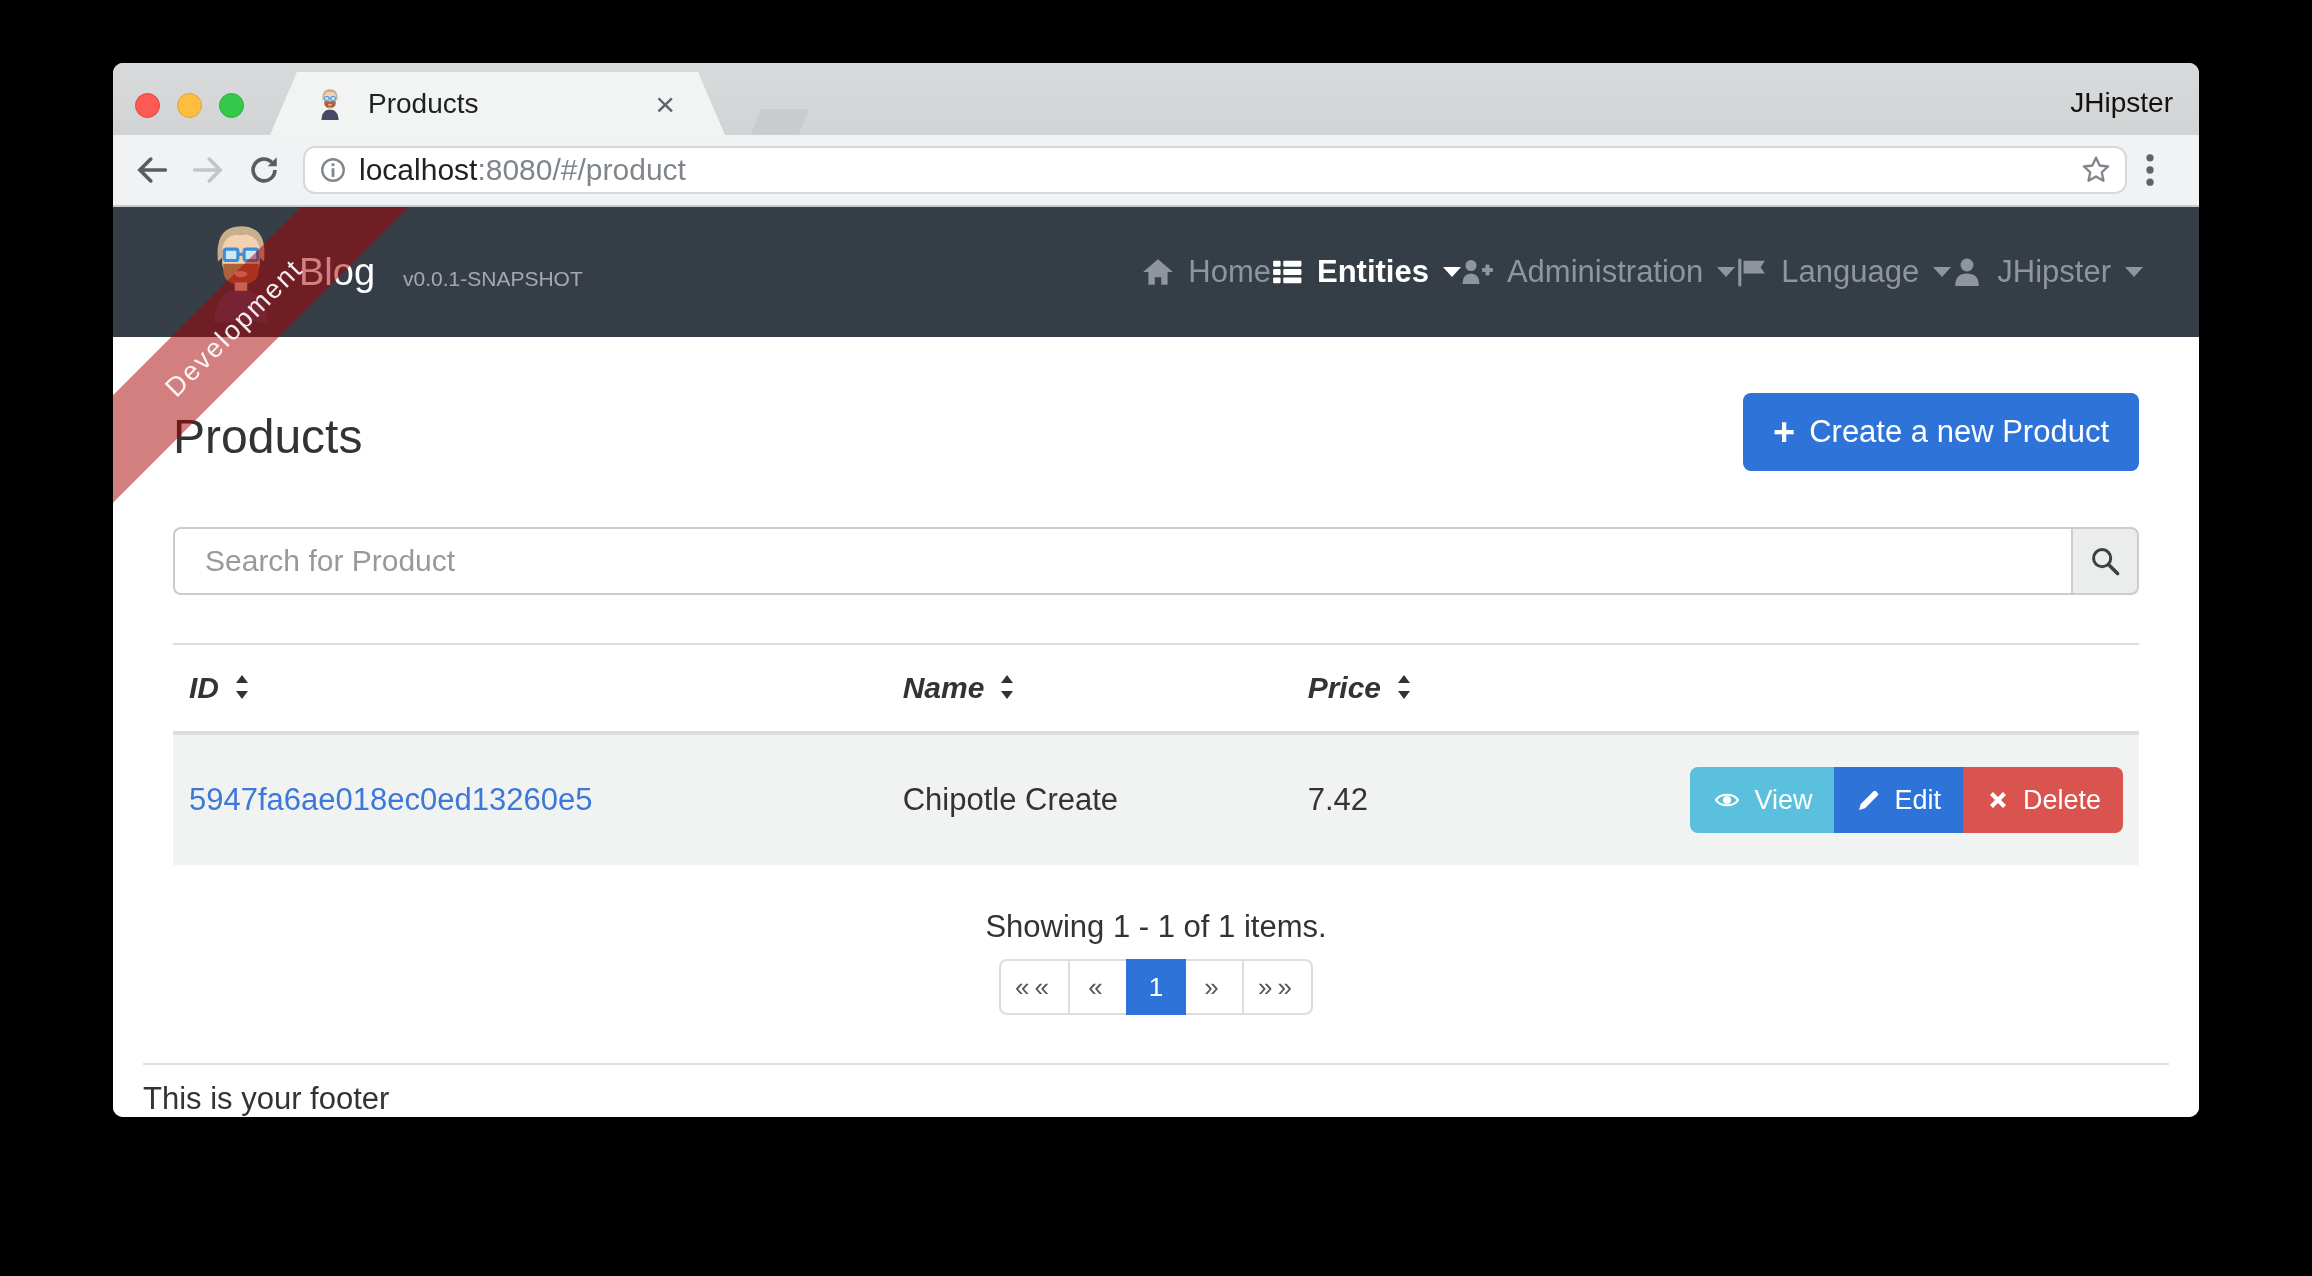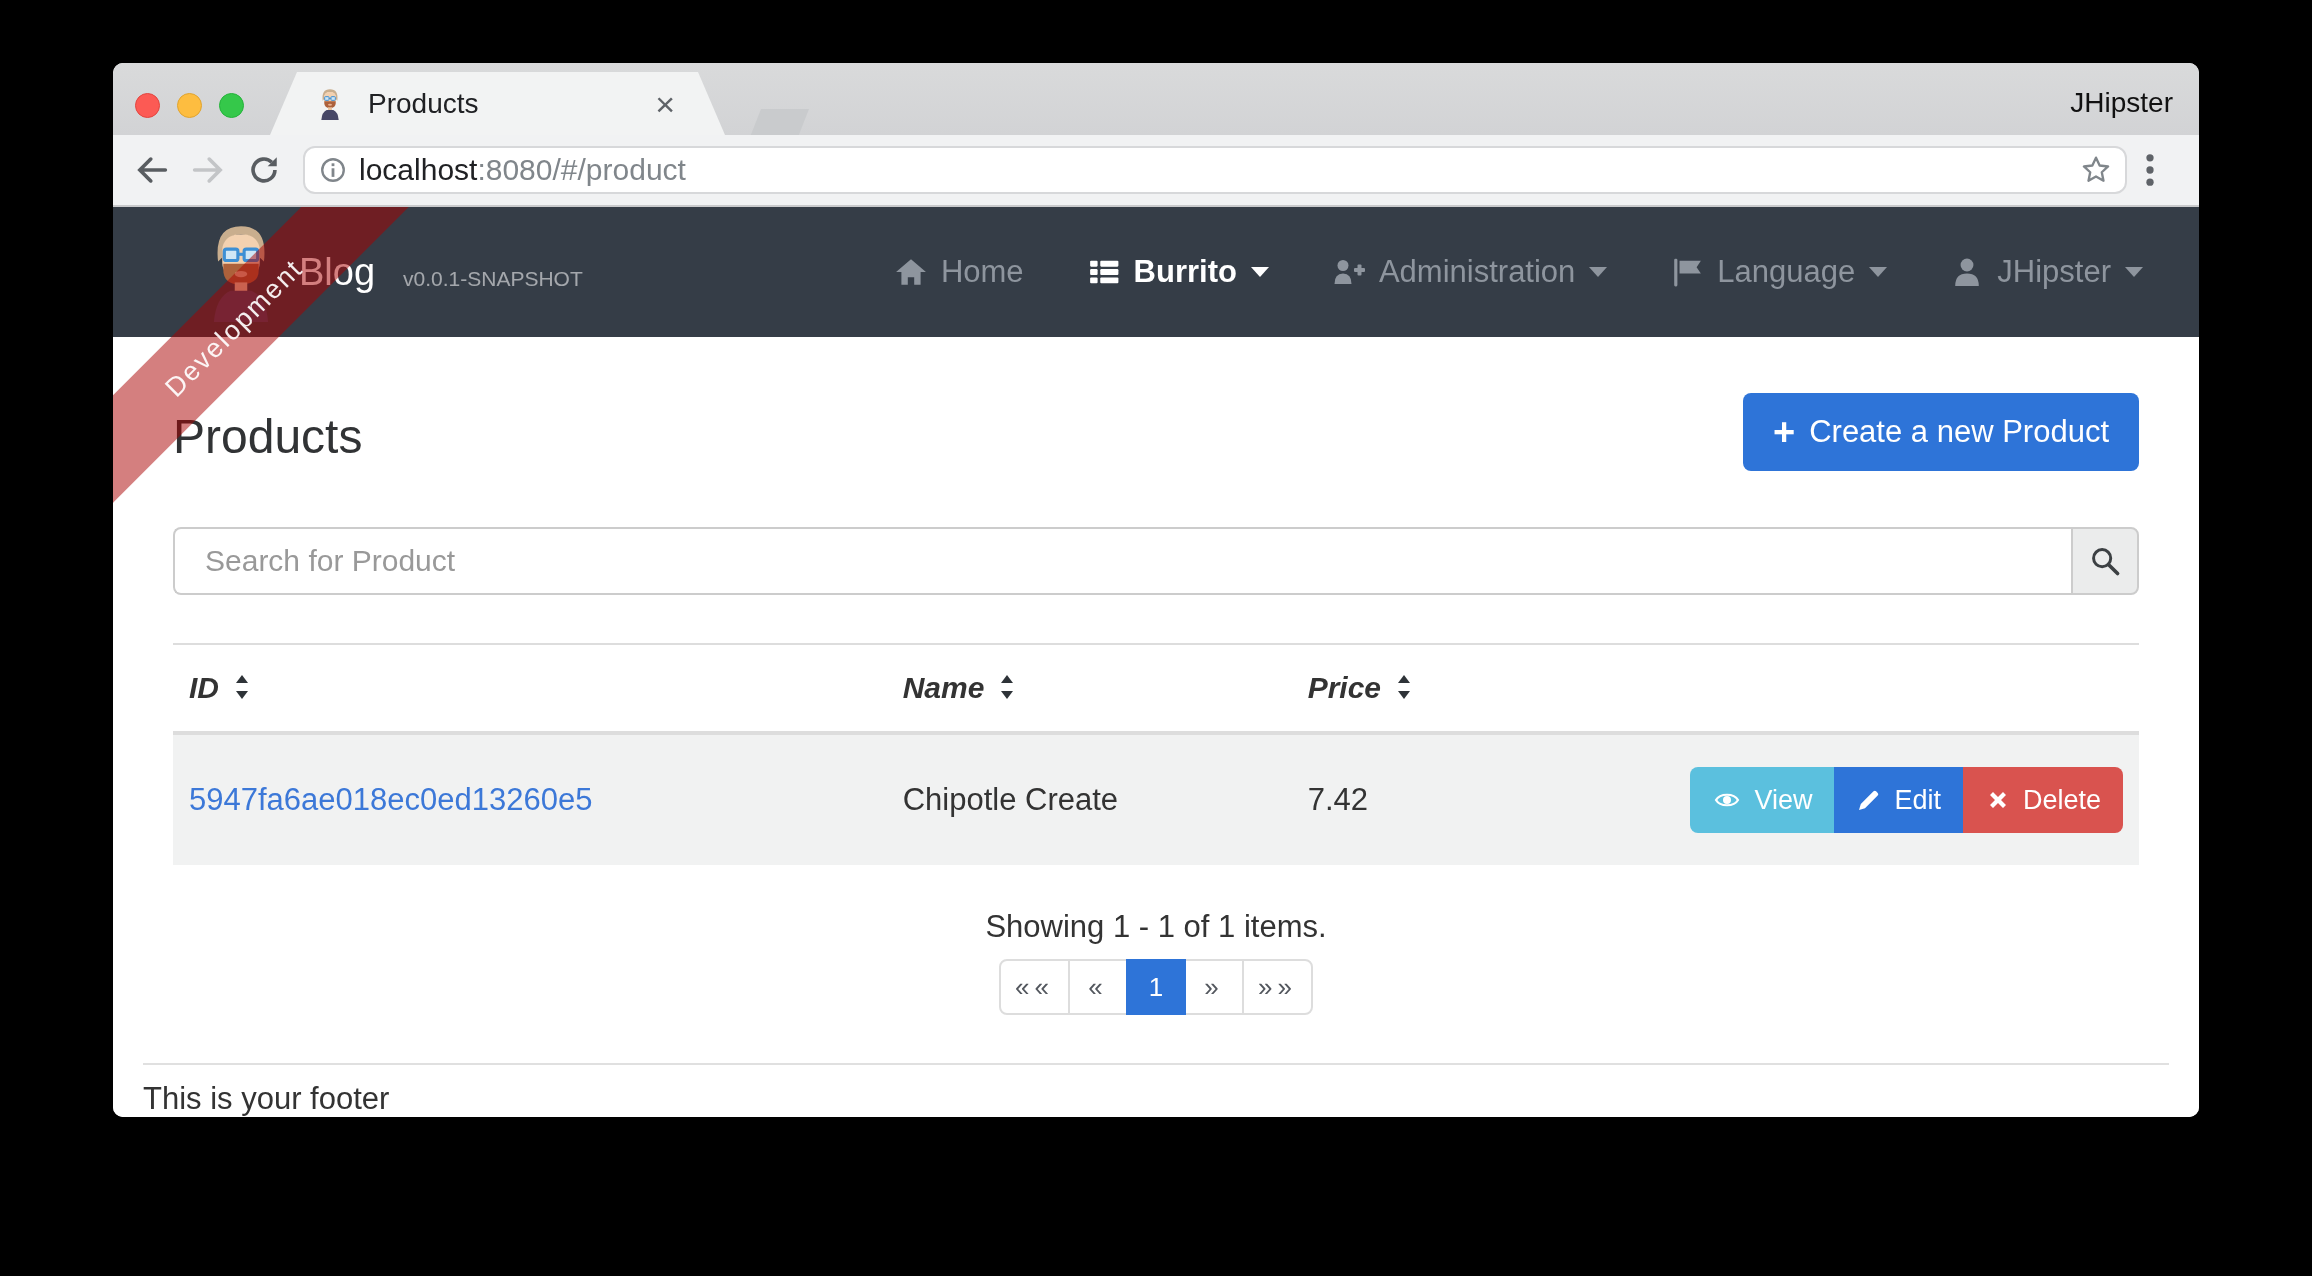--- a/index.html
+++ b/index.html
@@ -37,21 +37,21 @@
   .dotmenu { margin:0 24px 0 18px; flex:0 0 auto; }
 
   
   .page { position:relative; height:910px; background:#fff; overflow:hidden; }
 
   .navbar { height:130px; background:#353d47; display:flex; align-items:center; padding:0 56px; }
   .brand { display:flex; align-items:center; }
   .brand-logo { width:64px; height:100px; margin-left:40px; }
   .brand-name { color:#fff; font-size:38px; margin-left:26px; }
   .brand-ver { color:rgba(255,255,255,.55); font-size:21px; margin-left:28px; padding-top:14px; }
-  .nav-items { margin-left:auto; display:flex; align-items:center; gap:64px; }
+  .nav-items { margin-left:auto; display:flex; align-items:center; }
   .nav-item { display:flex; align-items:center; color:#8e959e; font-size:31px; cursor:pointer; }
   .nav-item.active { color:#fff; font-weight:bold; }
   .nav-ic { width:32px; height:30px; margin-right:14px; flex:0 0 auto; }
   .caret { display:inline-block; width:0; height:0; margin-left:14px;
     border-left:9px solid transparent; border-right:9px solid transparent; border-top:10px solid currentColor; }
 
   .ribbon { position:absolute; left:-189px; top:83px; width:620px; height:76px; z-index:50;
     background:rgba(170,0,0,0.5); transform:rotate(-45deg);
     display:flex; align-items:center; justify-content:center; pointer-events:none; }
   .ribbon span { color:rgba(255,255,255,.92); font-size:27px; letter-spacing:2px; }
@@ -188,21 +188,21 @@
           <svg class="nav-ic" viewBox="0 0 30 28">
             <g fill="currentColor">
               <rect x="2" y="3.5" width="7" height="5.5" rx="1"></rect>
                 <rect x="11.5" y="3.5" width="17" height="5.5" rx="1"></rect>
               <rect x="2" y="11.3" width="7" height="5.5" rx="1"></rect>
                 <rect x="11.5" y="11.3" width="17" height="5.5" rx="1"></rect>
               <rect x="2" y="19.1" width="7" height="5.5" rx="1"></rect>
                 <rect x="11.5" y="19.1" width="17" height="5.5" rx="1"></rect>
             </g>
           </svg>
-          <span>Burrito</span>
+          <span>Entities</span>
           <span class="caret"></span>
         </div>
         <div class="nav-item">
           <svg class="nav-ic" viewBox="0 0 32 28">
             <circle cx="10" cy="7.5" r="5.5" fill="currentColor"></circle>
             <path d="M1.5 26 Q1.5 15.5 10 15.5 Q18.5 15.5 18.5 26 Z" fill="currentColor"></path>
             <rect x="21" y="10" width="11" height="4" rx="1" fill="currentColor"></rect>
             <rect x="24.5" y="6.5" width="4" height="11" rx="1" fill="currentColor"></rect>
           </svg>
           <span>Administration</span>

